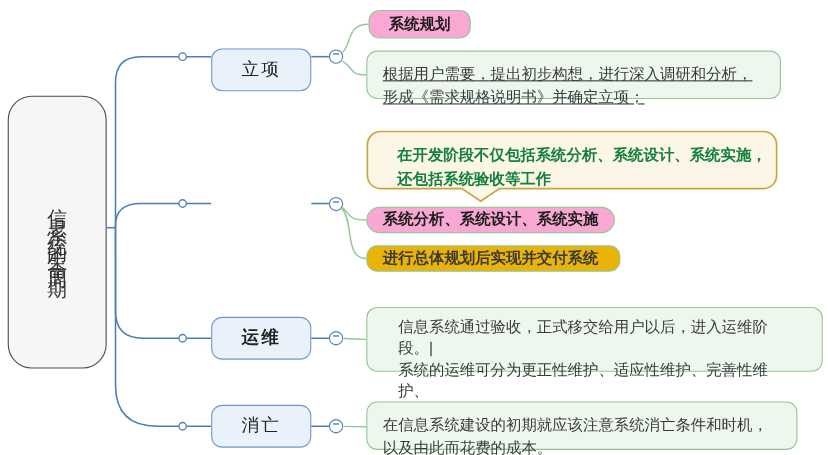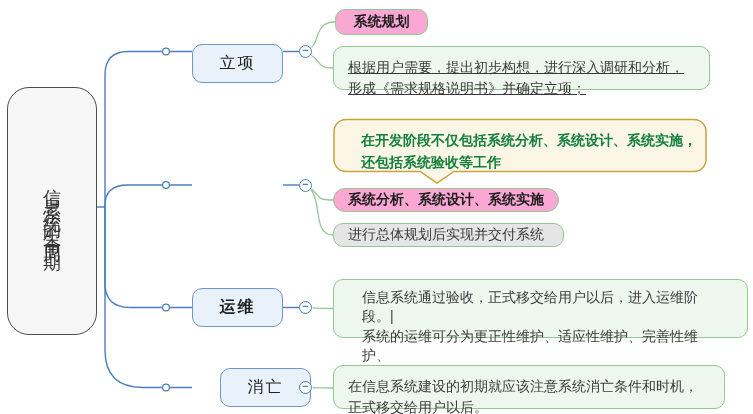--- a/index.html
+++ b/index.html
@@ -32,21 +32,21 @@
     background:#fff;border:1.3px solid #4a7ebb;border-radius:50%;
     box-sizing:border-box;color:#4a7ebb;font-size:11px;line-height:9px;
     text-align:center;cursor:pointer;font-weight:bold;
   }
   
   .leaf{
     background:#edf7ee;border:1.4px solid #94c794;border-radius:10px;
     font-size:14px;color:#3a3a3a;white-space:pre-line;
   }
   .leaf.key{background:#f9a8d4;font-weight:bold;color:#1d1d1d;}
-  .leaf.plain{background:#e5e5e5;}
+  .leaf.plain{background:#eab308;font-weight:bold;}
   
   .callout-text{
     position:absolute;left:334px;top:119px;width:373px;z-index:2;
     box-sizing:border-box;padding:11px 14px 0;
     font-size:14px;font-weight:bold;color:#15803d;line-height:21.5px;
     white-space:pre-line;
     margin-left:13px;
   }
 </style>
 </head>
@@ -90,21 +90,21 @@
   <div class="node root">
     <span>信息系统的生命周期</span>
   </div>
 
   <div class="node branch" style="top:32px;margin-top:12px;">
       <span>立项</span>
     </div>
   <div class="node branch" style="top:288px;font-weight:bold;">
       <span>运维</span>
     </div>
-  <div class="node branch" style="top:368px;margin-left:28px;">
+  <div class="node branch" style="top:368px;">
       <span>消亡</span>
     </div>
 
   <div class="collapse" style="top:45px;">−</div>
   <div class="collapse" style="top:178.5px;">−</div>
   <div class="collapse" style="top:301px;">−</div>
   <div class="collapse" style="top:381px;">−</div>
 
   <div class="node leaf key" style="left:335px;top:9px;width:93px;height:26px;display:flex;align-items:center;justify-content:center;">系统规划</div>
   <div class="node leaf" style="left:333px;top:46px;width:377px;height:44px;padding:10px 14px 0;line-height:21px;text-decoration:underline;">根据用户需要，提出初步构想，进行深入调研和分析，
@@ -114,15 +114,15 @@
 还包括系统验收等工作</div>
 
   <div class="node leaf key" style="left:333px;top:188px;width:226px;height:24px;display:flex;align-items:center;padding-left:14px;border-radius:12px;">系统分析、系统设计、系统实施</div>
   <div class="node leaf plain" style="left:333px;top:223px;width:231px;height:24px;display:flex;align-items:center;padding-left:14px;">进行总体规划后实现并交付系统</div>
 
   <div class="node leaf" style="left:333px;top:279px;width:415px;height:59px;padding:8px 28px 0;line-height:19.3px;">信息系统通过验收，正式移交给用户以后，进入运维阶段。|
 系统的运维可分为更正性维护、适应性维护、完善性维护、
 预防性维护等类型。</div>
 
   <div class="node leaf" style="left:333px;top:365px;width:392px;height:44px;padding:10px 14px 0;line-height:21px;">在信息系统建设的初期就应该注意系统消亡条件和时机，
-正式移交给用户以后。</div>
+以及由此而花费的成本。</div>
 
 </div>
 
 </body></html>

